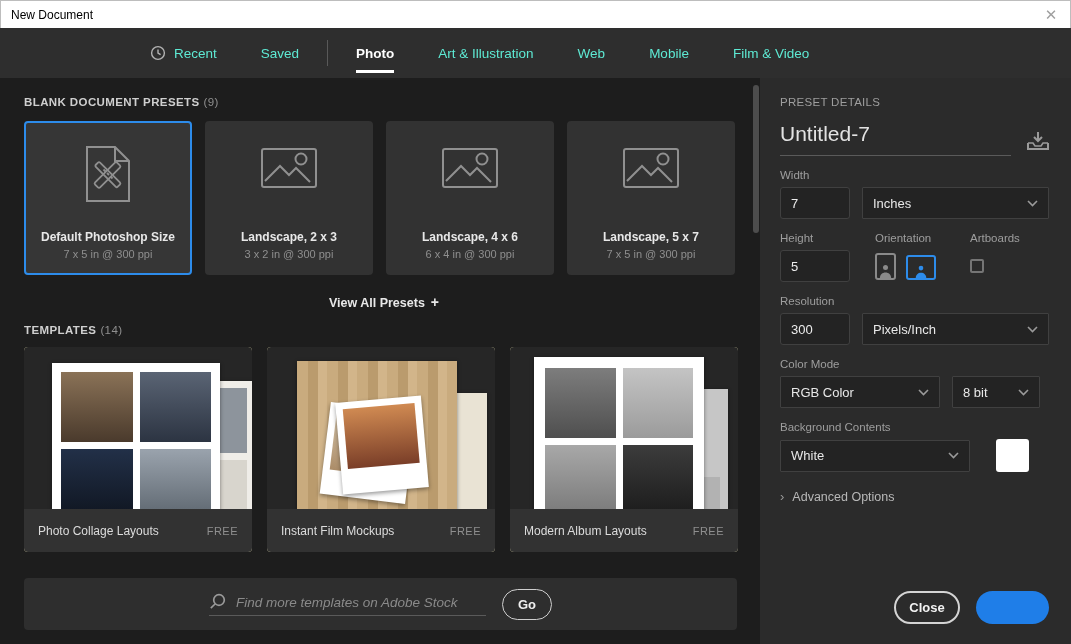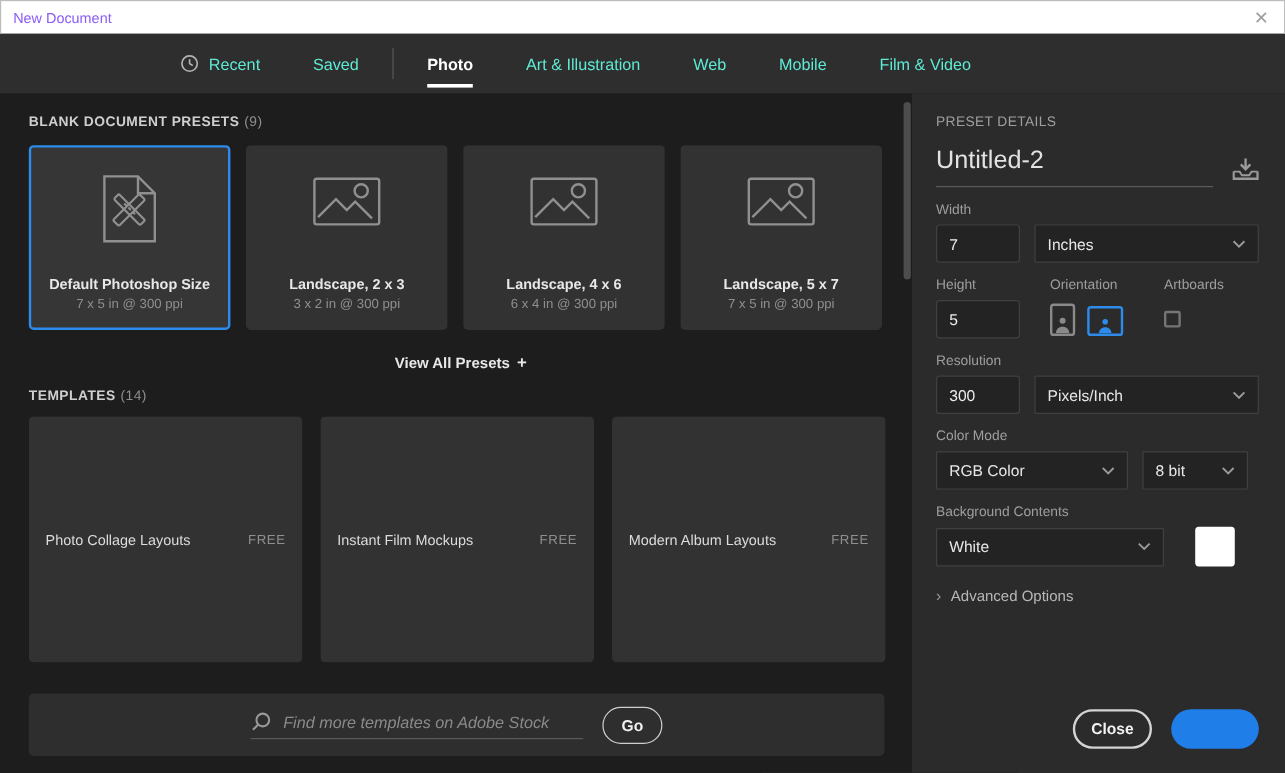--- a/index.html
+++ b/index.html
@@ -1,21 +1,21 @@
 <!DOCTYPE html>
 <html><head>
 <meta charset="utf-8">
 <style>
   * { margin:0; padding:0; box-sizing:border-box; }
   body { background:#3a3a3a; font-family:"Liberation Sans", sans-serif; }
   .window { position:relative; width:1071px; height:644px; background:#1d1d1d; overflow:hidden; }
 
   
   .titlebar { height:28px; background:#ffffff; border:1px solid #bdbdbd; border-bottom:none; position:relative; display:flex; align-items:center; }
-  .titlebar-text { font-size:12px; color:#8b5cf6; padding-left:10px; }
+  .titlebar-text { font-size:12px; color:#000000; padding-left:10px; }
   .titlebar-close { position:absolute; right:6px; top:0; width:26px; height:28px; display:flex; align-items:center; justify-content:center; color:#9f9f9f; font-size:15px; cursor:default; }
 
   
   .tabbar { height:50px; background:#2e2e2e; display:flex; align-items:center; padding-left:128px; }
   .tab { position:relative; height:100%; display:flex; align-items:center; gap:8px; padding:0 22px; font-size:13.5px; color:#5eead4; cursor:pointer; }
   .tab.active { color:#ffffff; font-weight:bold; }
   .tab.active::after { content:""; position:absolute; left:22px; right:22px; bottom:5px; height:3px; background:#ffffff; }
   .tab-divider { width:1px; height:26px; background:#595959; margin:0 6px; }
   .clock-icon { color:#b3b3b3; display:flex; }
 
@@ -35,21 +35,21 @@
   .preset-card.selected { border-color:#2d8ceb; background:#363636; }
   .preset-icon { position:absolute; top:22px; left:0; right:0; display:flex; justify-content:center; color:#909090; }
   .preset-title { font-size:12px; font-weight:bold; color:#e8e8e8; margin-bottom:4px; }
   .preset-sub { font-size:11px; color:#8f8f8f; }
 
   .view-all { text-align:center; margin-top:19px; font-size:12.5px; font-weight:bold; color:#e8e8e8; cursor:pointer; }
   .view-all .plus { margin-left:6px; font-size:14px; }
 
   
   .template-row { display:flex; gap:15px; margin-top:11px; }
-  .template-card { width:228px; height:205px; background:#fef9c3; border-radius:4px; overflow:hidden; display:flex; flex-direction:row; cursor:pointer; }
+  .template-card { width:228px; height:205px; background:#fef9c3; border-radius:4px; overflow:hidden; display:flex; flex-direction:column; cursor:pointer; }
   .thumb { height:162px; background:#262626; position:relative; overflow:hidden; }
   .caption { flex:1; background:#323232; display:flex; align-items:center; justify-content:space-between; padding:0 14px; }
   .caption-title { font-size:12px; color:#dcdcdc; }
   .caption-badge { font-size:11px; color:#8f8f8f; letter-spacing:.5px; }
 
   .card-sheet { position:absolute; box-shadow:0 1px 4px rgba(0,0,0,.45); }
   .grid2 { display:grid; grid-template-columns:1fr 1fr; gap:7px; }
   
   .t1-back { left:118px; top:34px; width:112px; height:150px; background:#efede8; padding:7px; }
   .t1-front { left:28px; top:16px; width:168px; height:164px; background:#ffffff; padding:9px; }
@@ -316,21 +316,21 @@
       </div>
 
       <div class="scroll-thumb"></div>
     </div>
 
     <div class="right">
 
       <div class="panel-header">PRESET DETAILS</div>
 
       <div class="name-row">
-        <div class="doc-name">Untitled-2</div>
+        <div class="doc-name">Untitled-7</div>
         <span class="save-icon">
           <svg width="22" height="19" viewBox="0 0 22 19" fill="none" stroke="currentColor" stroke-width="2">
             <path d="M11 1v8"></path>
               <path d="M7 6l4 4 4-4"></path>
             <path d="M1 12v6h20v-6"></path>
               <path d="M1 12h5l2 3h6l2-3h5" stroke-width="1.6"></path>
           </svg>
         </span>
       </div>
 

